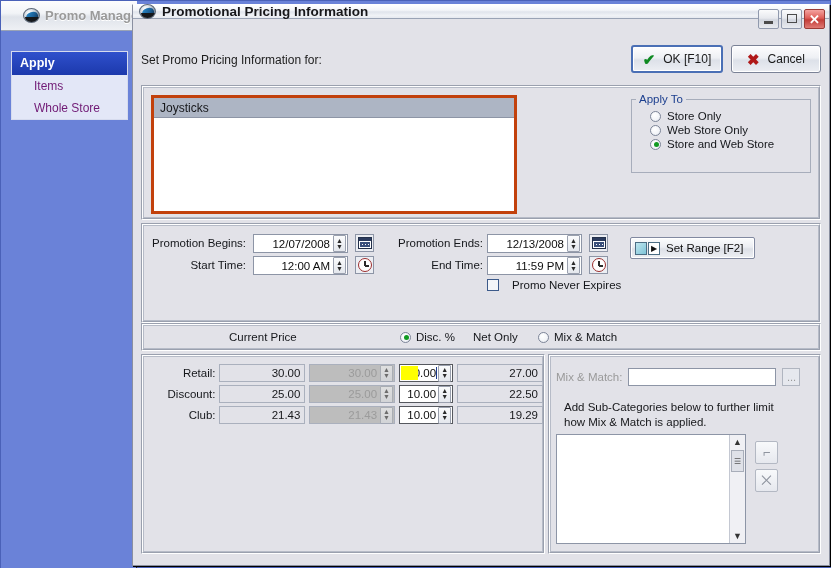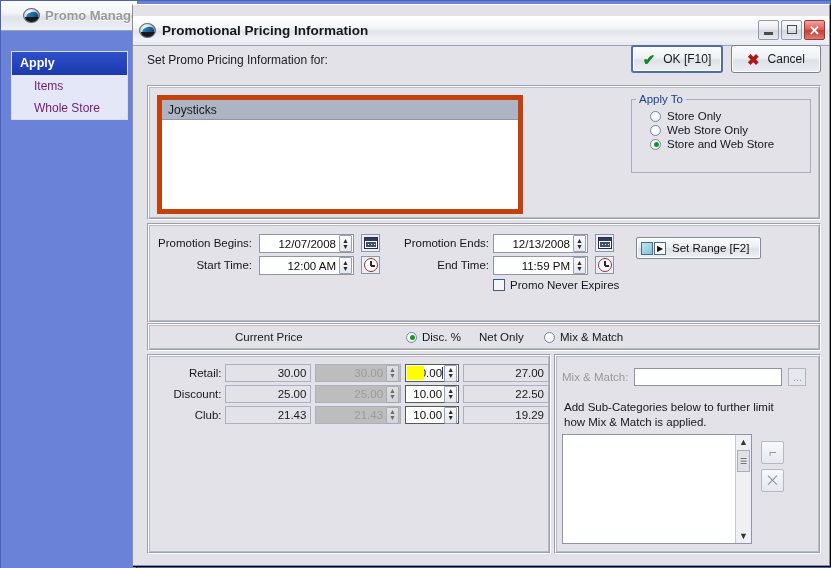--- a/index.html
+++ b/index.html
@@ -77,26 +77,25 @@
 
   
   #dialog {
     position:absolute; left:132px; top:4px; width:698px; height:562px;
     background:#e2e2e8;
     border:1px solid #8a8fa0;
     border-top:1px solid #ffffff;
     box-shadow:1px 1px 0 #000;
   }
   #dlg-titlebar {
-    height:30px;
+    height:14px;
     background:linear-gradient(to bottom,#ffffff 0%,#f4f6f9 40%,#e0e4ec 53%,#f0f2f6 80%,#e6e9f0 100%);
     border-bottom:1px solid #9aa3b5;
     display:flex; align-items:center; padding-left:6px;
     position:relative;
-    margin-top:11px;
   }
   #dlg-title-text {
     margin-left:6px; font-weight:bold; font-size:13.5px; color:#17171a;
     white-space:nowrap;
   }
   #win-buttons { position:absolute; right:4px; top:4px; display:flex; gap:2px; }
   .win-btn {
     width:21px; height:20px; border:1px solid #9099ad;
     background:linear-gradient(to bottom,#fbfbfc 0%,#e7e9ee 45%,#d2d6de 55%,#e9ebf0 100%);
     border-radius:2px; position:relative; cursor:default;
@@ -112,21 +111,21 @@
   .win-btn.close .glyph { color:#fff; font-weight:bold; font-size:13px; }
   .minbar {
     position:absolute; left:5px; bottom:4px; width:9px; height:3px; background:#4b4b4b;
   }
   .maxbox {
     position:absolute; left:5px; top:4px; width:10px; height:9px;
     border:1.5px solid #4b4b4b; background:transparent;
   }
 
   
-  #dlg-body { position:absolute; left:0; top:30px; right:0; bottom:0; padding:6px 8px 8px 8px;margin-left:6px; }
+  #dlg-body { position:absolute; left:0; top:30px; right:0; bottom:0; padding:6px 8px 8px 8px; }
 
   .hdr-row { display:flex; align-items:flex-start; justify-content:space-between; height:42px; }
   #set-promo-label { font-size:12px; color:#1c1c1c; margin-top:12px; }
   .action-buttons { display:flex; gap:8px; margin-top:4px; }
   .act-btn {
     width:90px; height:28px; border:1px solid #7a8296; border-radius:3px;
     background:linear-gradient(to bottom,#fdfdfe 0%,#eef0f4 45%,#dde1e9 55%,#eceef3 100%);
     display:flex; align-items:center; justify-content:center; gap:8px;
     font-size:12px; color:#1a1a1a; cursor:default;
     box-shadow:inset 0 0 0 1px #fff;
@@ -145,21 +144,21 @@
   }
   .panel-outer {
     border:1px solid #9aa0ae; border-right-color:#ffffff; border-bottom-color:#ffffff;
     background:#e2e2e8;
   }
 
   
   #top-panel { position:relative; height:135px; margin-top:2px; }
   #list-box {
     position:absolute; left:8px; top:8px; width:366px; height:119px;
-    background:#ffffff; border:5px solid #c2410c;
+    background:#ffffff; border:3px solid #c2410c;
   }
   #list-header {
     height:20px; background:#adb5c4; border-bottom:1px solid #8d95a6;
     display:flex; align-items:center; padding-left:6px;
     font-size:12px; color:#16171a;
   }
 
   fieldset.grp {
     position:absolute; right:8px; top:6px; width:180px; height:80px;
     border:1px solid #a7adbb; margin:0; padding:4px 0 0 0; background:transparent;
@@ -423,21 +422,21 @@
 
         <div style="position:absolute;left:245px;top:34px;width:95px;" class="fld-label">End Time:</div>
         <div class="spin-field" style="position:absolute;left:344px;top:31px;width:95px;">
           <span class="val">11:59 PM</span>
           <span class="spin-btns">▲<span>▼</span></span>
         </div>
         <div class="icon-btn" style="position:absolute;left:446px;top:31px;">
           <span class="clock-ic"></span>
         </div>
 
-        <div style="position:absolute;left:344px;top:54px;display:flex;align-items:center;gap:5px;">
+        <div style="position:absolute;left:344px;top:54px;display:flex;align-items:center;gap:13px;">
           <span class="checkbox"></span>
           <span style="font-size:11.5px;color:#15171b;">Promo Never Expires</span>
         </div>
 
         <div id="set-range-btn">
           <span class="range-ic">
             <span class="lft"></span>
               <span class="rgt">▶</span>
           </span>
           <span class="lbl">Set Range [F2]</span>
@@ -514,21 +513,21 @@
 
       <div id="mm-panel" class="panel-outer">
         <div class="panel" style="position:absolute;inset:0;">
 
           <div style="position:absolute;left:6px;top:12px;display:flex;align-items:center;gap:6px;">
             <span id="mm-label">Mix &amp; Match:</span>
             <span id="mm-input"></span>
             <span class="ell-btn">...</span>
           </div>
 
-          <div id="mm-help" style="position:absolute;left:2px;top:36px;">Add Sub-Categories below to further limit how Mix &amp; Match is applied.</div>
+          <div id="mm-help" style="position:absolute;left:8px;top:36px;">Add Sub-Categories below to further limit how Mix &amp; Match is applied.</div>
 
           <div id="sub-list">
             <div style="flex:1;"></div>
             <div class="sb">
               <span class="sb-arrow">▲</span>
               <span class="sb-thumb">☰</span>
               <span class="sb-spacer"></span>
               <span class="sb-arrow">▼</span>
             </div>
           </div>

